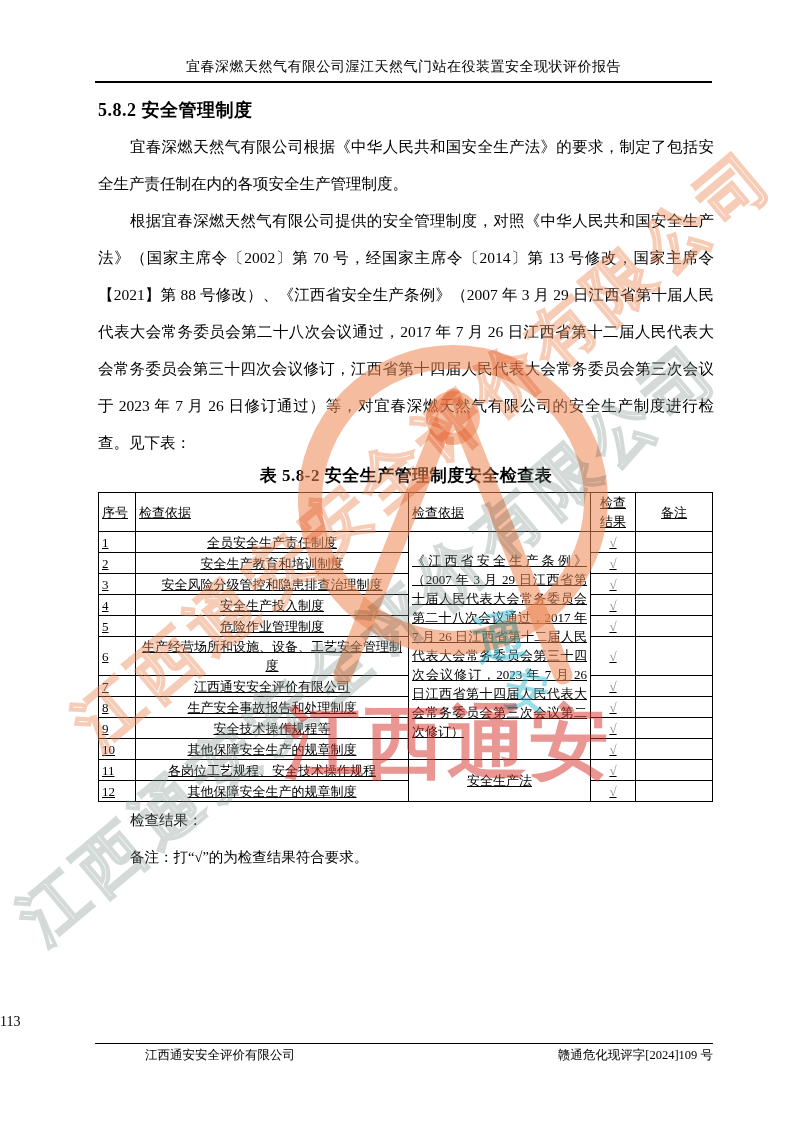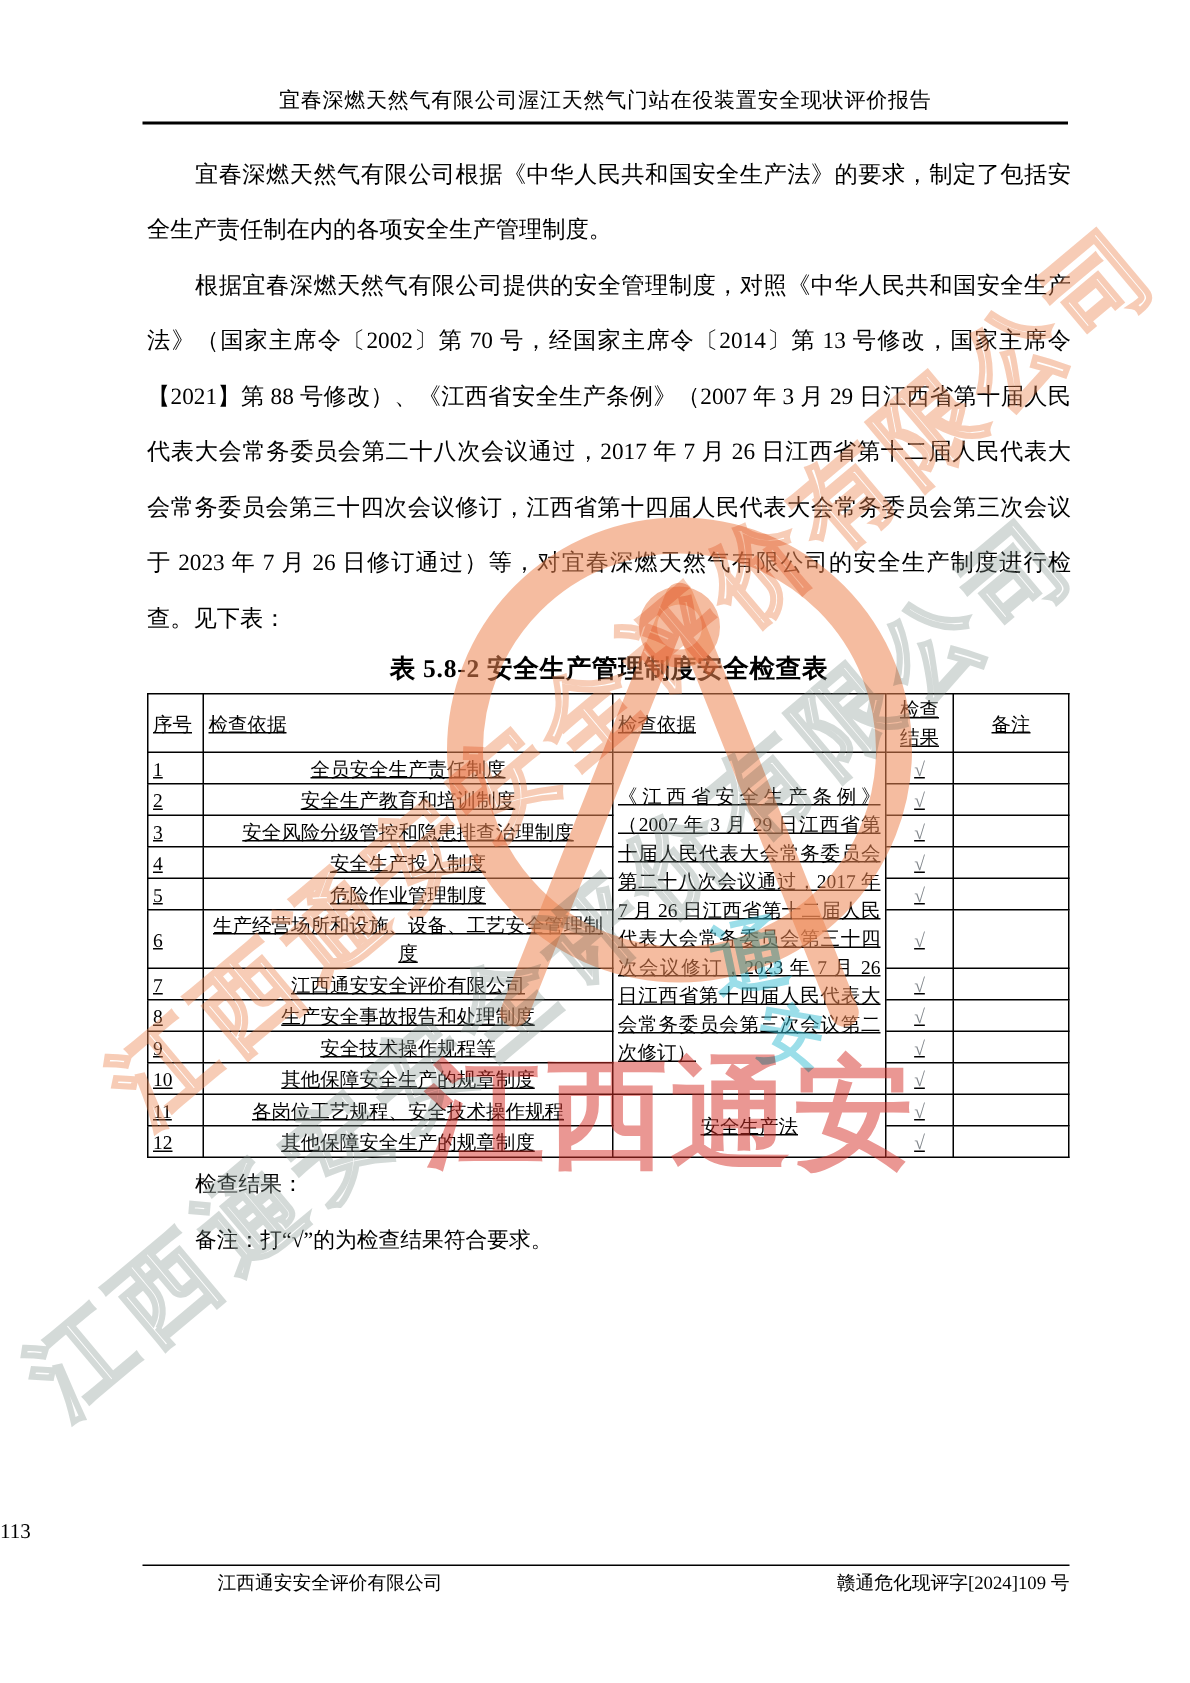--- a/index.html
+++ b/index.html
@@ -81,20 +81,21 @@
 <body>
 
 <div class="page">
 
   <div class="header">
     <div class="header-title">宜春深燃天然气有限公司渥江天然气门站在役装置安全现状评价报告</div>
     <div class="header-rule"></div>
   </div>
 
   <div class="content">
+    <div class="h2">5.8.2 安全管理制度</div>
     <p class="para">宜春深燃天然气有限公司根据《中华人民共和国安全生产法》的要求，制定了包括安全生产责任制在内的各项安全生产管理制度。</p>
     <p class="para">根据宜春深燃天然气有限公司提供的安全管理制度，对照《中华人民共和国安全生产法》（国家主席令〔2002〕第 70 号，经国家主席令〔2014〕第 13 号修改，国家主席令【2021】第 88 号修改）、《江西省安全生产条例》（2007 年 3 月 29 日江西省第十届人民代表大会常务委员会第二十八次会议通过，2017 年 7 月 26 日江西省第十二届人民代表大会常务委员会第三十四次会议修订，江西省第十四届人民代表大会常务委员会第三次会议于 2023 年 7 月 26 日修订通过）等，对宜春深燃天然气有限公司的安全生产制度进行检查。见下表：</p>
 
     <div class="table-title">表 5.8-2  安全生产管理制度安全检查表</div>
 
     <table class="check">
       <colgroup>
         <col style="width:37px">
           <col style="width:273px">
           <col style="width:182px">

